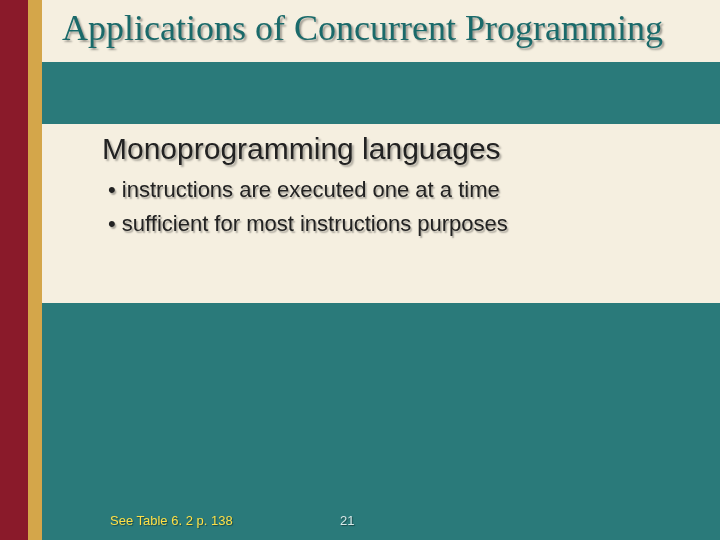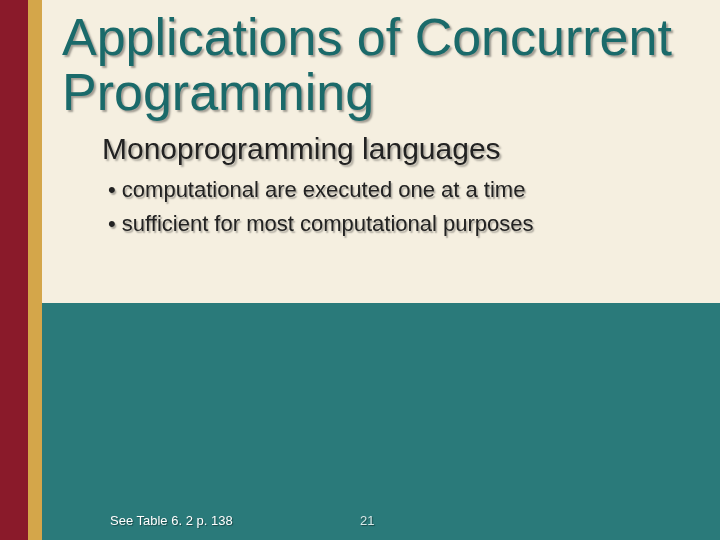--- a/index.html
+++ b/index.html
@@ -26,22 +26,22 @@
     background: #d4a64a;
   }
   .title-block {
     position: absolute;
     left: 42px; top: 0;
     width: 678px;
     background: #f5efe0;
     padding: 10px 20px 14px 20px;
   }
   .title-block h1 {
-    font-family: Liberation Sans, sans-serif;
-    font-size: 52px;
+    font-family: Liberation Serif, serif;
+    font-size: 36px;
     font-weight: 400;
     color: #1a6a6a;
     text-shadow: 2px 2px 2px rgba(0,0,0,0.35);
     line-height: 1.05;
   }
   .content {
     position: absolute;
     left: 42px; top: 124px;
     width: 678px;
     background: #f5efe0;
@@ -82,47 +82,47 @@
     position: absolute;
     left: 0; bottom: 0;
     width: 720px;
     height: 42px;
   }
   .footnote {
     position: absolute;
     left: 110px;
     bottom: 12px;
     font-size: 13px;
-    color: #ffffff;
+    color: #fde047;
     text-shadow: 1px 1px 1px rgba(0,0,0,0.4);
   }
   .pagenum {
     position: absolute;
-    left: 360px;
+    left: 340px;
     bottom: 12px;
     font-size: 13px;
     color: #d8e8e8;
     text-shadow: 1px 1px 1px rgba(0,0,0,0.4);
     margin-top: 20px;
   }
 </style>
 </head>
 <body>
 
 <div class="sidebar-left"></div>
 <div class="sidebar-gold"></div>
 
 <div class="title-block">
   <h1>Applications of Concurrent Programming</h1>
 </div>
 
 <div class="content">
   <div class="subhead">Monoprogramming languages</div>
 
-  <div class="bullet">computational are executed one at a time</div>
+  <div class="bullet">instructions are executed one at a time</div>
 
-  <div class="bullet">sufficient for most computational purposes</div>
+  <div class="bullet">sufficient for most instructions purposes</div>
 </div>
 
 <div class="footer">
   <div class="footnote">See Table 6. 2 p. 138</div>
   <div class="pagenum">21</div>
 </div>
 
 </body></html>

